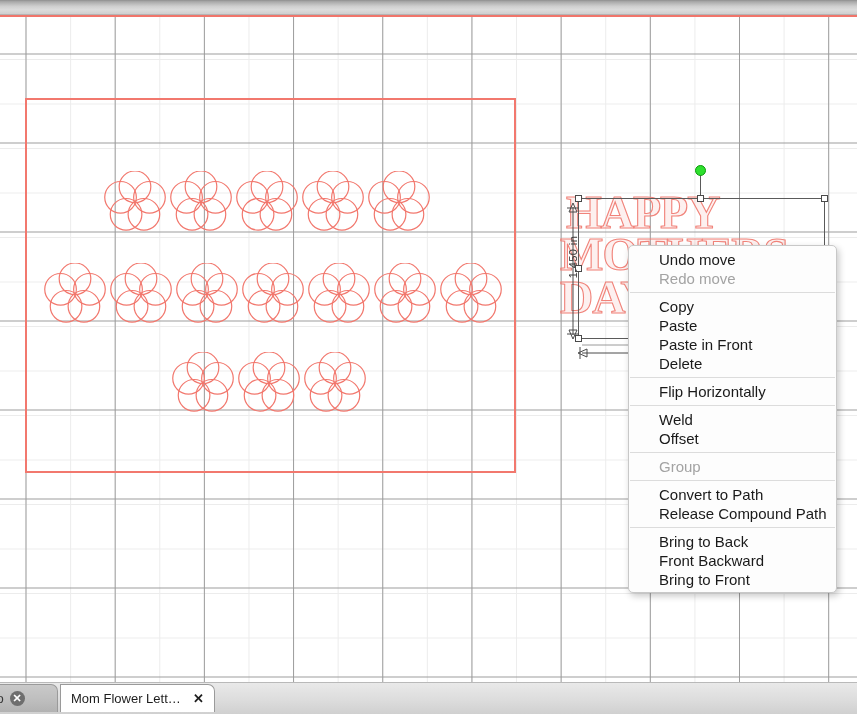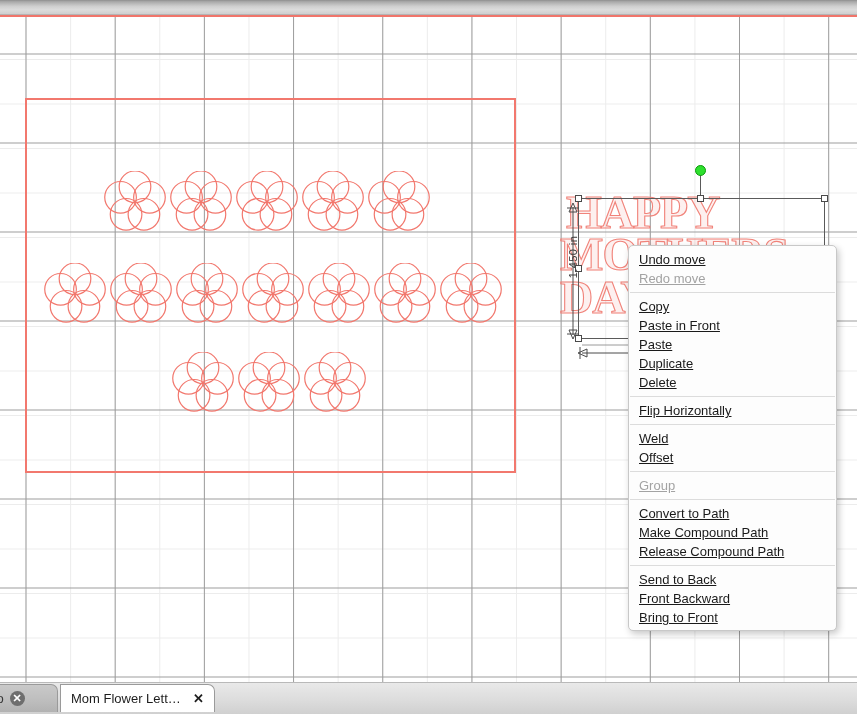--- a/index.html
+++ b/index.html
@@ -160,26 +160,25 @@
     border-radius: 5px;
     box-shadow: 2px 3px 7px rgba(0,0,0,0.22);
     padding: 4px 0 3px 0;
     font-family: "Liberation Sans", sans-serif;
     overflow: hidden;
     z-index: 40;
   }
   .menu-item {
     height: 19px;
     line-height: 19px;
-    padding-left: 10px;
-    font-size: 13px;
+    padding-left: 30px;
+    font-size: 15px;
     color: #1a1a1a;
     white-space: nowrap;
     cursor: default;
-    text-decoration: underline;
   }
   .menu-item.disabled { color: #a3a3a3; }
   .menu-item.selected {
     background: linear-gradient(to bottom,#838a91 0%,#767d84 50%,#6b7279 100%);
     color: #ffffff;
     font-weight: bold;
   }
   .menu-sep {
     height: 1px;
     background: #dcdcdc;
@@ -456,37 +455,35 @@
         <line x1="4" y1="2" x2="70" y2="2" stroke="#9a9a9a" stroke-width="1"></line>
       </svg>
     </div>
   </div>
 
   <div class="context-menu" id="context-menu">
       <div class="menu-item">Undo move</div>
       <div class="menu-item disabled">Redo move</div>
       <div class="menu-sep"></div>
       <div class="menu-item">Copy</div>
+      <div class="menu-item">Paste</div>
       <div class="menu-item">Paste in Front</div>
-      <div class="menu-item">Paste</div>
-      <div class="menu-item">Duplicate</div>
       <div class="menu-item">Delete</div>
       <div class="menu-sep"></div>
       <div class="menu-item">Flip Horizontally</div>
       <div class="menu-sep"></div>
       <div class="menu-item">Weld</div>
       <div class="menu-item">Offset</div>
       <div class="menu-sep"></div>
       <div class="menu-item disabled">Group</div>
       <div class="menu-sep"></div>
       <div class="menu-item">Convert to Path</div>
-      <div class="menu-item">Make Compound Path</div>
       <div class="menu-item">Release Compound Path</div>
       <div class="menu-sep"></div>
-      <div class="menu-item">Send to Back</div>
+      <div class="menu-item">Bring to Back</div>
       <div class="menu-item">Front Backward</div>
       <div class="menu-item">Bring to Front</div>
     </div>
 
   <div class="tabbar">
     <div class="tab inactive">
       <span class="tab-label">studio</span>
       <span class="tab-close">✕</span>
     </div>
     <div class="tab active">

